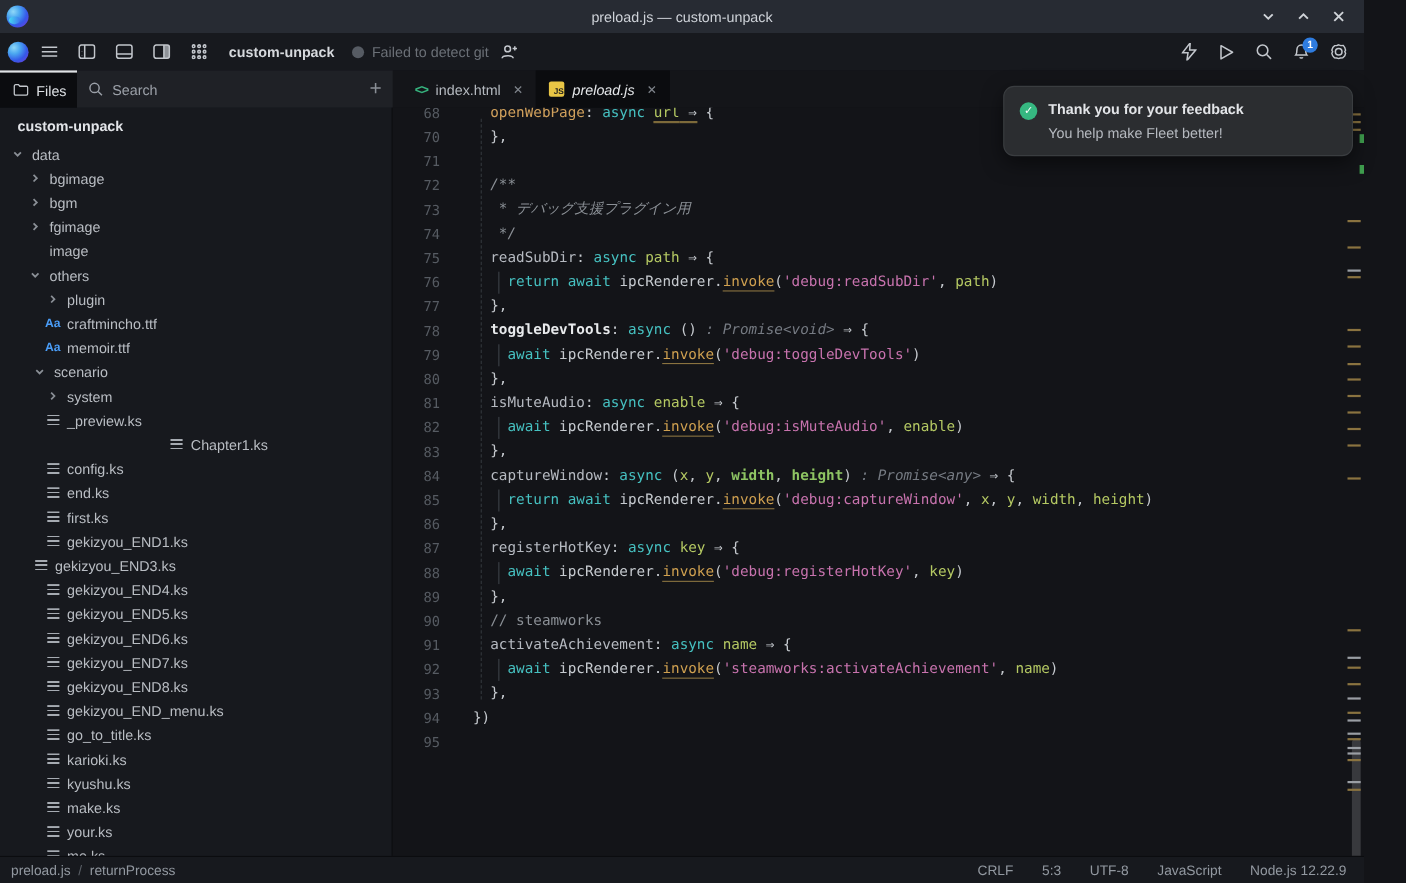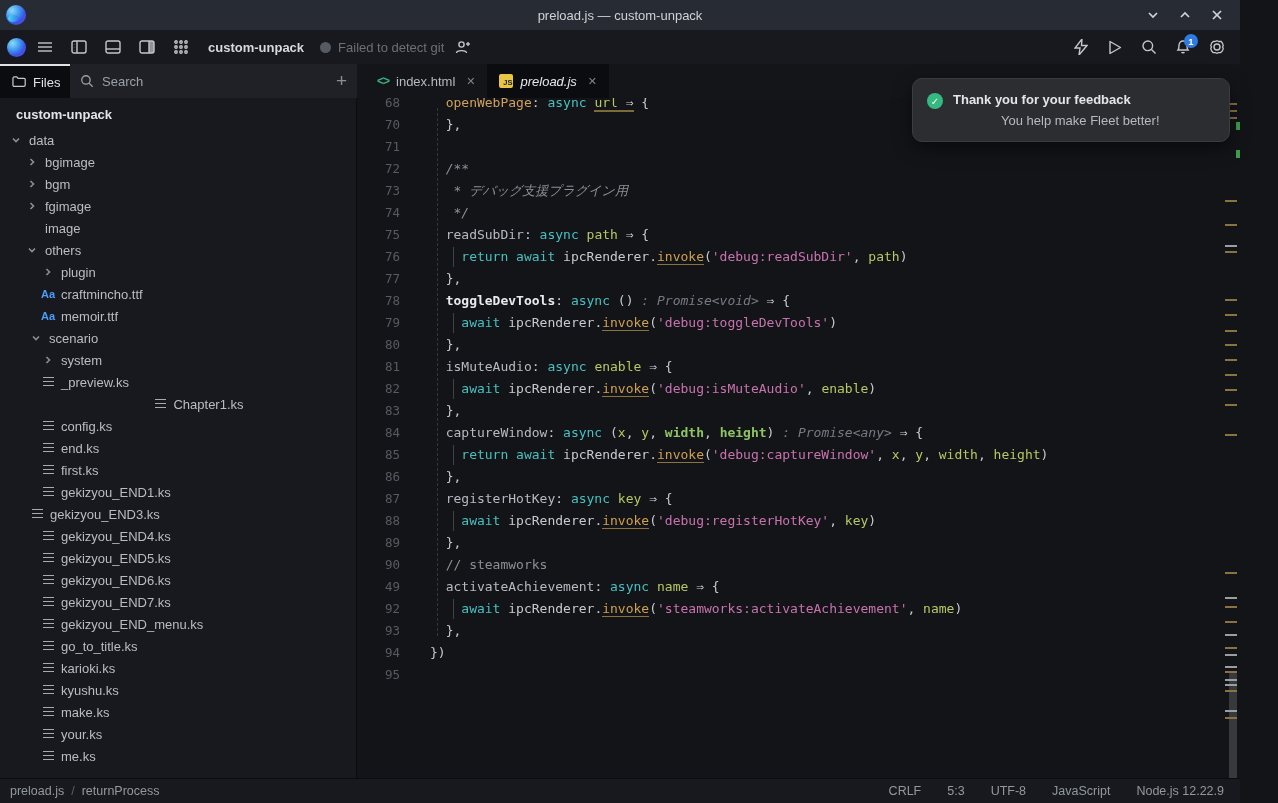--- a/index.html
+++ b/index.html
@@ -89,21 +89,21 @@
   .crumb .sep { color:#5a5f66; }
   .sb-right { margin-left:auto; display:flex; gap:26px; padding-right:16px; }
 
   
   .notif { position:absolute; top:78px; right:10px; width:318px; height:64px; background:#2b2d30;
     border:1px solid #3a3d40; border-radius:10px; box-shadow:0 6px 18px rgba(0,0,0,.5); z-index:10;
     display:flex; padding:13px 14px; gap:10px; }
   .notif-ico { width:16px; height:16px; flex:0 0 16px; border-radius:50%; background:#36b881; color:#fff;
     font-size:10px; display:flex; align-items:center; justify-content:center; margin-top:1px; }
   .notif-title { color:#e3e5e8; font-weight:bold; font-size:13px; }
-  .notif-msg { color:#b6bac0; font-size:13px; margin-top:6px;margin-left:48px; }
+  .notif-msg { color:#b6bac0; font-size:13px; margin-top:6px; }
 </style>
 </head>
 <body>
 
 <div class="app">
 
   <div class="titlebar">
     <div class="logo-sm"></div>
     <div class="win-title">preload.js — custom-unpack</div>
     <div class="win-controls">
@@ -387,20 +387,26 @@
             <span class="fic">
               <span class="icon-lines"></span>
             </span>
             <span>gekizyou_END6.ks</span>
           </div>
           <div class="trow" style="padding-left: 40px;">
             <span class="fic">
               <span class="icon-lines"></span>
             </span>
             <span>gekizyou_END7.ks</span>
+          </div>
+          <div class="trow" style="padding-left: 40px;">
+            <span class="fic">
+              <span class="icon-lines"></span>
+            </span>
+            <span>gekizyou_END8.ks</span>
           </div>
           <div class="trow" style="padding-left: 40px;">
             <span class="fic">
               <span class="icon-lines"></span>
             </span>
             <span>gekizyou_END_menu.ks</span>
           </div>
           <div class="trow" style="padding-left: 40px;">
             <span class="fic">
               <span class="icon-lines"></span>
@@ -457,21 +463,21 @@
           <div class="cl"><span class="ln">81</span><span>  <span class="tk-pr">isMuteAudio</span><span class="tk-pu">: </span><span class="tk-kw">async</span><span class="tk-pu"> </span><span class="tk-pa">enable</span><span class="tk-pu"> ⇒ {</span></span></div>
           <div class="cl"><span class="ln">82</span><span class="iguide"></span><span>    <span class="tk-kw">await</span><span class="tk-pu"> </span><span class="tk-id">ipcRenderer</span><span class="tk-pu">.</span><span class="tk-fn">invoke</span><span class="tk-pu">(</span><span class="tk-st">'debug:isMuteAudio'</span><span class="tk-pu">, </span><span class="tk-pa">enable</span><span class="tk-pu">)</span></span></div>
           <div class="cl"><span class="ln">83</span><span>  <span class="tk-pu">},</span></span></div>
           <div class="cl"><span class="ln">84</span><span>  <span class="tk-pr">captureWindow</span><span class="tk-pu">: </span><span class="tk-kw">async</span><span class="tk-pu"> (</span><span class="tk-pa">x</span><span class="tk-pu">, </span><span class="tk-pa">y</span><span class="tk-pu">, </span><span class="tk-pg">width</span><span class="tk-pu">, </span><span class="tk-pg">height</span><span class="tk-pu">) </span><span class="tk-ty">: Promise&lt;any&gt;</span><span class="tk-pu"> ⇒ {</span></span></div>
           <div class="cl"><span class="ln">85</span><span class="iguide"></span><span>    <span class="tk-kw">return</span><span class="tk-pu"> </span><span class="tk-kw">await</span><span class="tk-pu"> </span><span class="tk-id">ipcRenderer</span><span class="tk-pu">.</span><span class="tk-fn">invoke</span><span class="tk-pu">(</span><span class="tk-st">'debug:captureWindow'</span><span class="tk-pu">, </span><span class="tk-pa">x</span><span class="tk-pu">, </span><span class="tk-pa">y</span><span class="tk-pu">, </span><span class="tk-pa">width</span><span class="tk-pu">, </span><span class="tk-pa">height</span><span class="tk-pu">)</span></span></div>
           <div class="cl"><span class="ln">86</span><span>  <span class="tk-pu">},</span></span></div>
           <div class="cl"><span class="ln">87</span><span>  <span class="tk-pr">registerHotKey</span><span class="tk-pu">: </span><span class="tk-kw">async</span><span class="tk-pu"> </span><span class="tk-pa">key</span><span class="tk-pu"> ⇒ {</span></span></div>
           <div class="cl"><span class="ln">88</span><span class="iguide"></span><span>    <span class="tk-kw">await</span><span class="tk-pu"> </span><span class="tk-id">ipcRenderer</span><span class="tk-pu">.</span><span class="tk-fn">invoke</span><span class="tk-pu">(</span><span class="tk-st">'debug:registerHotKey'</span><span class="tk-pu">, </span><span class="tk-pa">key</span><span class="tk-pu">)</span></span></div>
           <div class="cl"><span class="ln">89</span><span>  <span class="tk-pu">},</span></span></div>
           <div class="cl"><span class="ln">90</span><span>  <span class="tk-lc">// steamworks</span></span></div>
-          <div class="cl"><span class="ln">49</span><span>  <span class="tk-pr">activateAchievement</span><span class="tk-pu">: </span><span class="tk-kw">async</span><span class="tk-pu"> </span><span class="tk-pa">name</span><span class="tk-pu"> ⇒ {</span></span></div>
+          <div class="cl"><span class="ln">91</span><span>  <span class="tk-pr">activateAchievement</span><span class="tk-pu">: </span><span class="tk-kw">async</span><span class="tk-pu"> </span><span class="tk-pa">name</span><span class="tk-pu"> ⇒ {</span></span></div>
           <div class="cl"><span class="ln">92</span><span class="iguide"></span><span>    <span class="tk-kw">await</span><span class="tk-pu"> </span><span class="tk-id">ipcRenderer</span><span class="tk-pu">.</span><span class="tk-fn">invoke</span><span class="tk-pu">(</span><span class="tk-st">'steamworks:activateAchievement'</span><span class="tk-pu">, </span><span class="tk-pa">name</span><span class="tk-pu">)</span></span></div>
           <div class="cl"><span class="ln">93</span><span>  <span class="tk-pu">},</span></span></div>
           <div class="cl"><span class="ln">94</span><span><span class="tk-pu">})</span></span></div>
           <div class="cl"><span class="ln">95</span><span></span></div>
         </div>
       <div class="marks">
         <div class="thumb"></div>
       <div class="mark gold" style="top: 5px;"></div>
           <div class="mark gold" style="top: 12px;"></div>
           <div class="mark gold" style="top: 19px;"></div>

